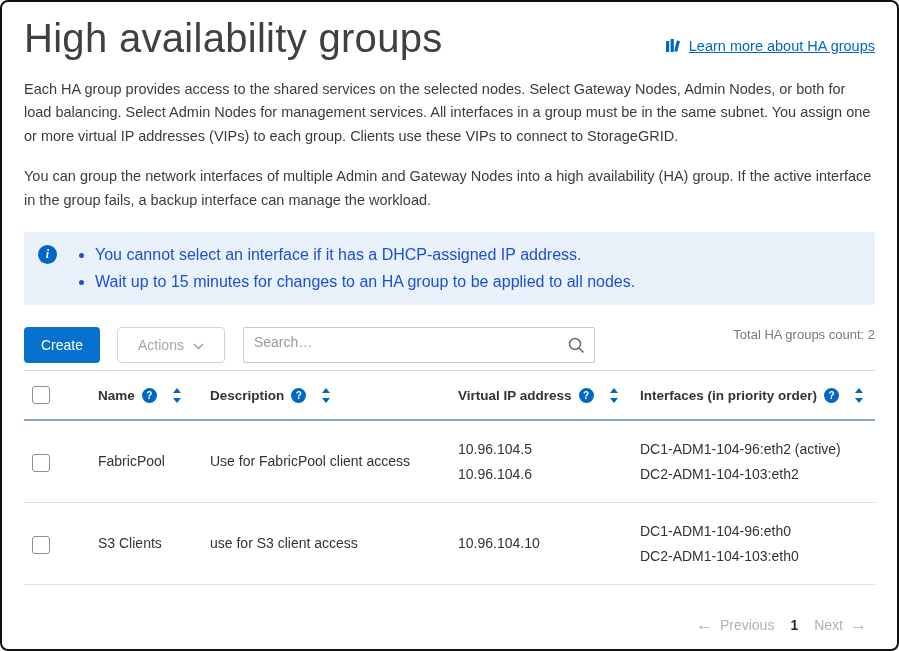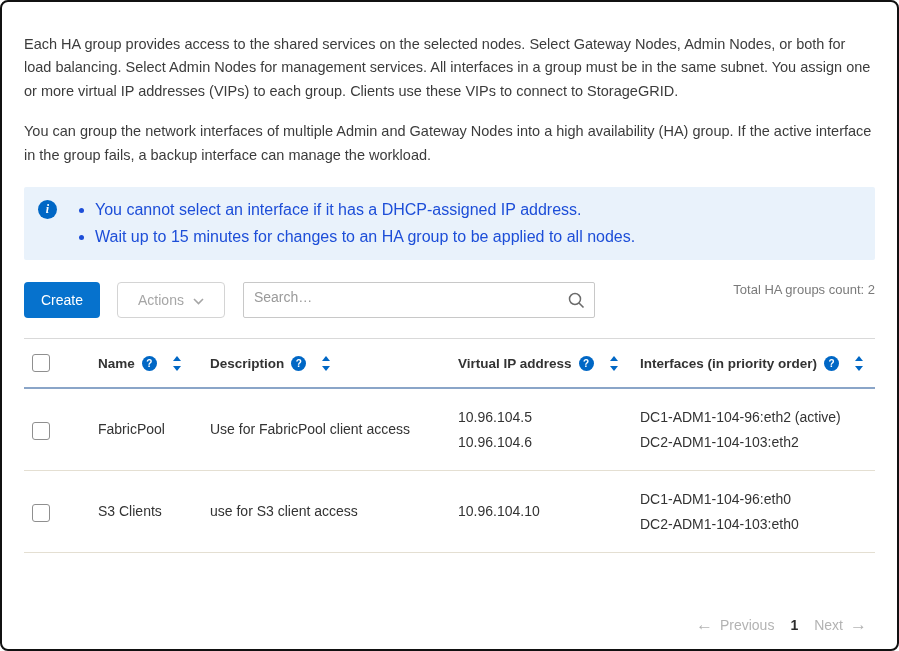--- a/index.html
+++ b/index.html
@@ -135,21 +135,21 @@
   }
   .total-count {
     margin-left: auto;
     color: #7a7a7a;
     font-size: 13px;
   }
   
   .ha-table {
     width: 100%;
     border-collapse: collapse;
-    margin-top: 20px;
+    margin-top: 7px;
     table-layout: fixed;
   }
   .ha-table thead tr {
     border-top: 1px solid #d9d9d9;
     border-bottom: 2px solid #8aa5c8;
   }
   .ha-table th {
     font-size: 13.5px;
     font-weight: bold;
     color: #333;
@@ -206,20 +206,33 @@
   }
   .pg-link { display: inline-flex; align-items: center; gap: 7px; cursor: default; }
   .pg-page { color: #2d2d2d; font-weight: bold; cursor: pointer; }
   .arrow { font-size: 17px; line-height: 1; }
 </style>
 </head>
 <body>
 
 <div class="page">
 
+  <div class="page-header">
+    <h1 class="page-title">High availability groups</h1>
+    <a class="learn-more">
+      <span class="icon-wrap">
+        <svg width="17" height="16" viewBox="0 0 17 16" fill="#0067c5">
+          <rect x="1" y="3" width="3.2" height="11" rx="0.5"></rect>
+          <rect x="5.6" y="1" width="3.2" height="13" rx="0.5"></rect>
+          <rect x="10.5" y="2.6" width="3.2" height="11" rx="0.5" transform="rotate(14 12 8)"></rect>
+        </svg>
+      </span>
+      <span>Learn more about HA groups</span>
+    </a>
+  </div>
 
   <p class="intro">Each HA group provides access to the shared services on the selected nodes. Select Gateway Nodes, Admin Nodes, or both for load balancing. Select Admin Nodes for management services. All interfaces in a group must be in the same subnet. You assign one or more virtual IP addresses (VIPs) to each group. Clients use these VIPs to connect to StorageGRID.</p>
   <p class="intro">You can group the network interfaces of multiple Admin and Gateway Nodes into a high availability (HA) group. If the active interface in the group fails, a backup interface can manage the workload.</p>
 
   <div class="info-box">
     <span class="info-icon">i</span>
     <ul>
       <li>You cannot select an interface if it has a DHCP-assigned IP address.</li>
       <li>Wait up to 15 minutes for changes to an HA group to be applied to all nodes.</li>
     </ul>

